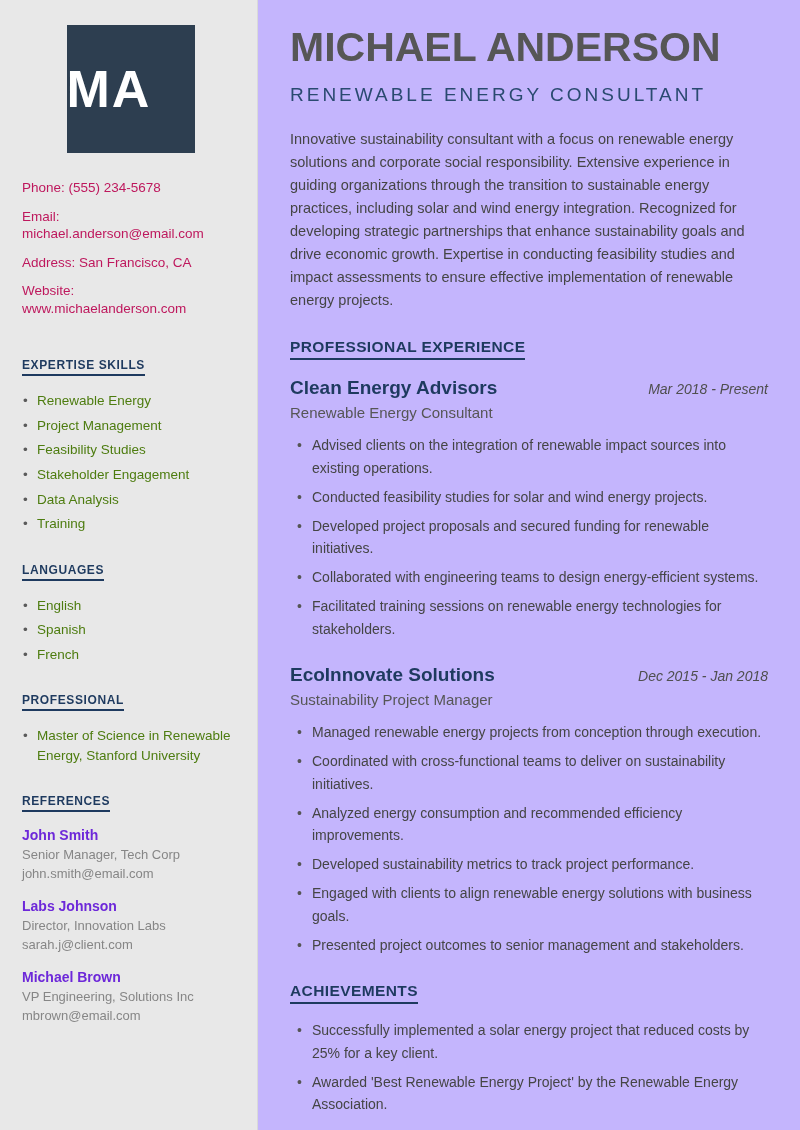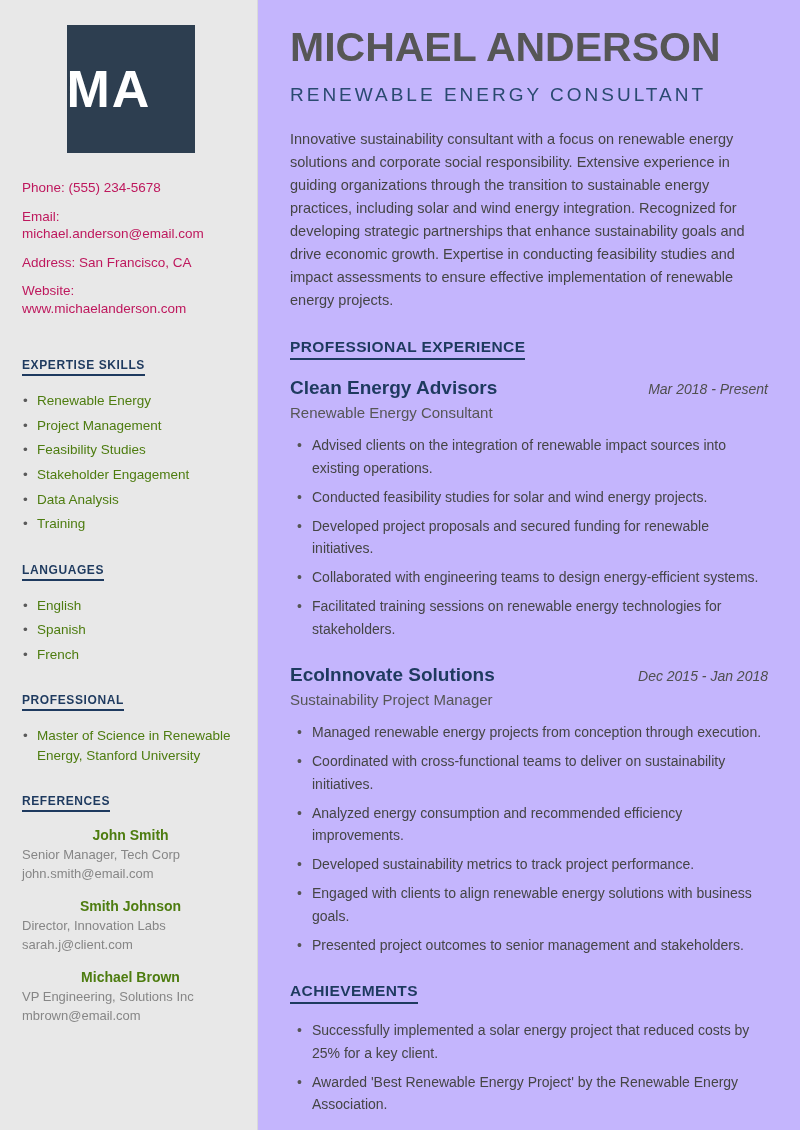--- a/index.html
+++ b/index.html
@@ -52,21 +52,21 @@
   }
   .side-list{list-style:none;margin:15px 0 0 0;padding:0;}
   .side-list li{
     position:relative;padding-left:15px;
     font-size:13.5px;color:#4d7c0f;line-height:1.45;
     margin-bottom:5px;
   }
   .side-list li::before{content:"\2022";position:absolute;left:1px;color:#5a5a5a;}
 
   .ref-person{margin-top:15px;}
-  .ref-name{font-size:14px;font-weight:bold;color:#4d7c0f;margin-bottom:3px;text-align:center;}
+  .ref-name{font-size:14px;font-weight:bold;color:#6d28d9;margin-bottom:3px;}
   .ref-detail{font-size:13px;color:var(--muted-gray);line-height:1.42;}
 
   
   .main{
     flex:1;height:1130px;
     padding:26px 32px 0 32px;
     background:#c4b5fd;
   }
   .person-name{
     margin:0;
@@ -155,21 +155,21 @@
     <section class="side-section">
       <h2 class="side-heading">REFERENCES</h2>
 
       <div class="ref-person">
         <div class="ref-name">John Smith</div>
         <div class="ref-detail">Senior Manager, Tech Corp</div>
         <div class="ref-detail">john.smith@email.com</div>
       </div>
 
       <div class="ref-person">
-        <div class="ref-name">Smith Johnson</div>
+        <div class="ref-name">Labs Johnson</div>
         <div class="ref-detail">Director, Innovation Labs</div>
         <div class="ref-detail">sarah.j@client.com</div>
       </div>
 
       <div class="ref-person">
         <div class="ref-name">Michael Brown</div>
         <div class="ref-detail">VP Engineering, Solutions Inc</div>
         <div class="ref-detail">mbrown@email.com</div>
       </div>
     </section>

